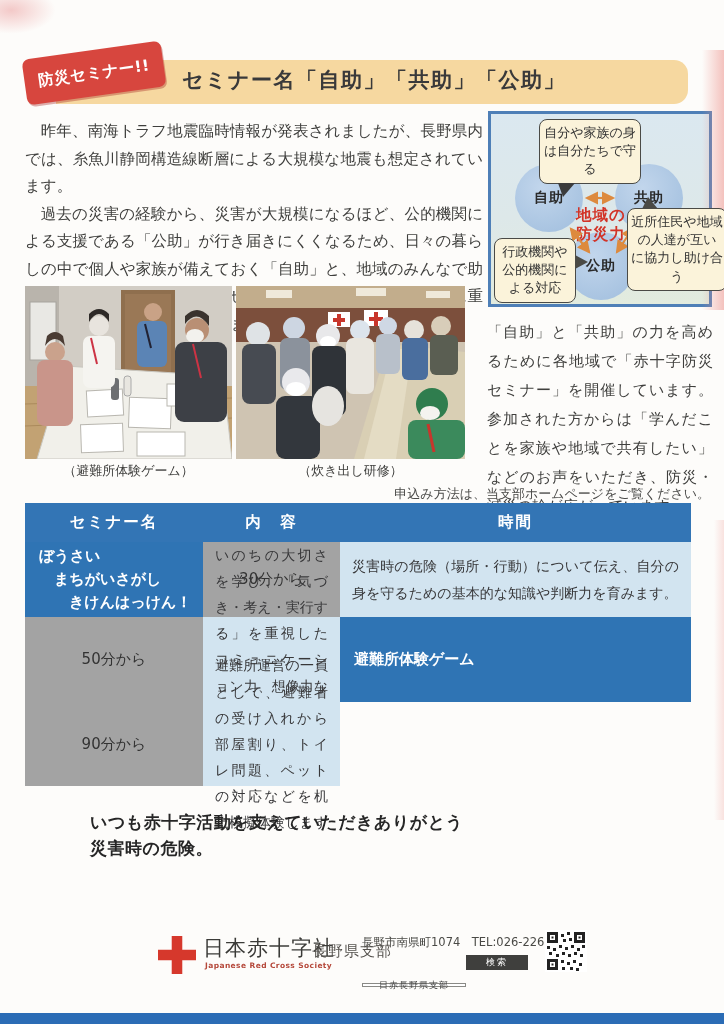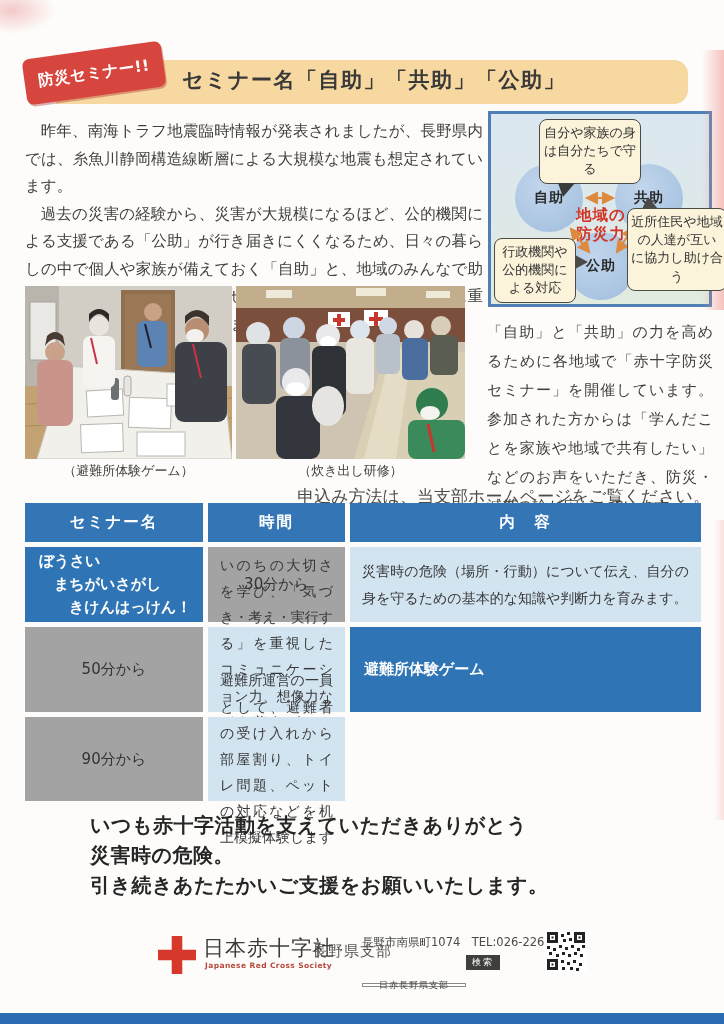--- a/index.html
+++ b/index.html
@@ -51,48 +51,48 @@
   .photo{position:absolute;top:286px;height:173px;background:#ddd;}
   .photo-left{left:25px;width:207px;}
   .photo-right{left:236px;width:229px;}
   .caption{position:absolute;top:462px;font-size:13px;color:#3d3d3b;text-align:center;}
   .cap-left{left:25px;width:207px;}
   .cap-right{left:236px;width:229px;}
 
   
   .rightcol{position:absolute;left:487px;top:318px;width:226px;font-size:15px;line-height:1.93;
             color:#3f3f3d;text-align:justify;}
-  .applynote{position:absolute;right:14px;top:485px;font-size:17px;color:#4a4a48;margin-left:34px;}
+  .applynote{position:absolute;right:14px;top:485px;font-size:13px;color:#4a4a48;margin-left:34px;}
 
   
   .semtable{position:absolute;left:25px;top:503px;width:676px;display:grid;
-            grid-template-columns:178px 137px 351px;grid-template-rows:39px 75px 85px 84px;gap:5px;}
+            grid-template-columns:178px 137px 351px;grid-template-rows:39px 75px 85px 84px;}
   .th{background:#3375b5;color:#fff;font-weight:bold;font-size:15.5px;letter-spacing:2px;
       display:flex;align-items:center;justify-content:center;}
   .tname{background:#2f74b4;color:#fff;font-size:15px;font-weight:600;line-height:1.55;
          display:flex;align-items:center;padding:6px 6px 6px 14px;white-space:pre-line;box-sizing:border-box;}
   .ttime{background:#a3a3a3;color:#333;font-size:15px;display:flex;align-items:center;justify-content:center;}
   .tdesc{background:#d2e4f0;color:#38383a;font-size:14px;line-height:1.87;padding:9px 12px;
          box-sizing:border-box;text-align:justify;display:flex;align-items:center;}
 
   
   .thanks{position:absolute;left:90px;top:810px;font-family:"DejaVu Serif","Liberation Serif",serif;
-          font-weight:bold;font-size:20px;line-height:1.5;color:#262626;letter-spacing:.5px;}
+          font-weight:bold;font-size:17px;line-height:1.5;color:#262626;letter-spacing:.5px;}
 
   
   .footer{position:absolute;left:0;top:928px;width:724px;height:64px;}
   .cross{position:absolute;left:158px;top:8px;}
   .orgname{position:absolute;left:203px;top:6px;font-size:21px;font-weight:normal;color:#3b3b38;letter-spacing:1px;}
   .orgen{position:absolute;left:205px;top:33px;font-size:7.5px;color:#b5483a;letter-spacing:.4px;font-weight:bold;}
   .branch{position:absolute;left:312px;top:14px;font-size:15px;color:#55524e;letter-spacing:1px;}
   .addr{position:absolute;left:362px;top:7px;font-size:11.5px;color:#4a4a46;}
   .searchrow{position:absolute;left:362px;top:27px;display:flex;align-items:stretch;height:15px;}
   .search-box{border:1px solid #8a8a86;font-size:9px;color:#444;padding:1px 16px;background:#fff;
               display:flex;align-items:center;letter-spacing:1px;margin-top:28px;}
-  .search-btn{background:#3f3f3d;color:#fff;font-size:9px;padding:1px 6px;display:flex;align-items:center;
+  .search-btn{background:#3f3f3d;color:#fff;font-size:9px;padding:1px 20px;display:flex;align-items:center;
               letter-spacing:2px;}
   .qr{position:absolute;left:545px;top:2px;}
 
   
   .edge-right{position:absolute;right:0;top:50px;width:22px;height:260px;
               background:linear-gradient(to left,rgba(236,146,140,.55),rgba(236,146,140,0));pointer-events:none;}
   .edge-right2{position:absolute;right:0;top:520px;width:10px;height:300px;
               background:linear-gradient(to left,rgba(236,146,140,.25),rgba(236,146,140,0));pointer-events:none;}
   .smudge{position:absolute;left:0;top:0;width:56px;height:34px;
           background:radial-gradient(ellipse at 20% 30%,rgba(233,150,150,.5),rgba(233,150,150,0) 70%);pointer-events:none;}
@@ -228,41 +228,40 @@
     </svg>
   </div>
   <div class="caption cap-left">（避難所体験ゲーム）</div>
   <div class="caption cap-right">（炊き出し研修）</div>
 
   <div class="rightcol">「自助」と「共助」の力を高めるために各地域で「赤十字防災セミナー」を開催しています。参加された方からは「学んだことを家族や地域で共有したい」などのお声をいただき、防災・減災の輪が広がっています。</div>
   <div class="applynote">申込み方法は、当支部ホームページをご覧ください。</div>
 
   <div class="semtable">
     <div class="th">セミナー名</div>
+    <div class="th">内　容</div>
     <div class="th">時間</div>
-    <div class="th">内　容</div>
 
     <div class="tname">ぼうさい
 　まちがいさがし
 　　きけんはっけん！</div>
     <div class="ttime">30分から</div>
     <div class="tdesc">災害時の危険（場所・行動）について伝え、自分の身を守るための基本的な知識や判断力を育みます。</div>
 
     <div class="ttime">50分から</div>
     <div class="tdesc">いのちの大切さを学び、「気づき・考え・実行する」を重視したコミュニケーション力、想像力などを養うグループワークプログラムです。</div>
 
     <div class="tname">避難所体験ゲーム</div>
     <div class="ttime">90分から</div>
     <div class="tdesc">避難所運営の一員として、避難者の受け入れから部屋割り、トイレ問題、ペットの対応などを机上模擬体験します</div>
   </div>
 
   <div class="thanks">
     <div>いつも赤十字活動を支えていただきありがとう</div>
     <div>災害時の危険。</div>
-    <div>引き続きあたたかいご支援をお願いいたします。</div>
   </div>
 
   <div class="footer">
     <svg class="cross" width="38" height="38" viewBox="0 0 36 36">
       <path d="M13 0h10v13h13v10H23v13H13V23H0V13h13z" fill="#d6382c"></path>
     </svg>
     <div class="orgname">日本赤十字社</div>
     <div class="orgen">Japanese Red Cross Society</div>
     <div class="branch">長野県支部</div>
     <div class="addr">長野市南県町1074　TEL:026-226-2073</div>

